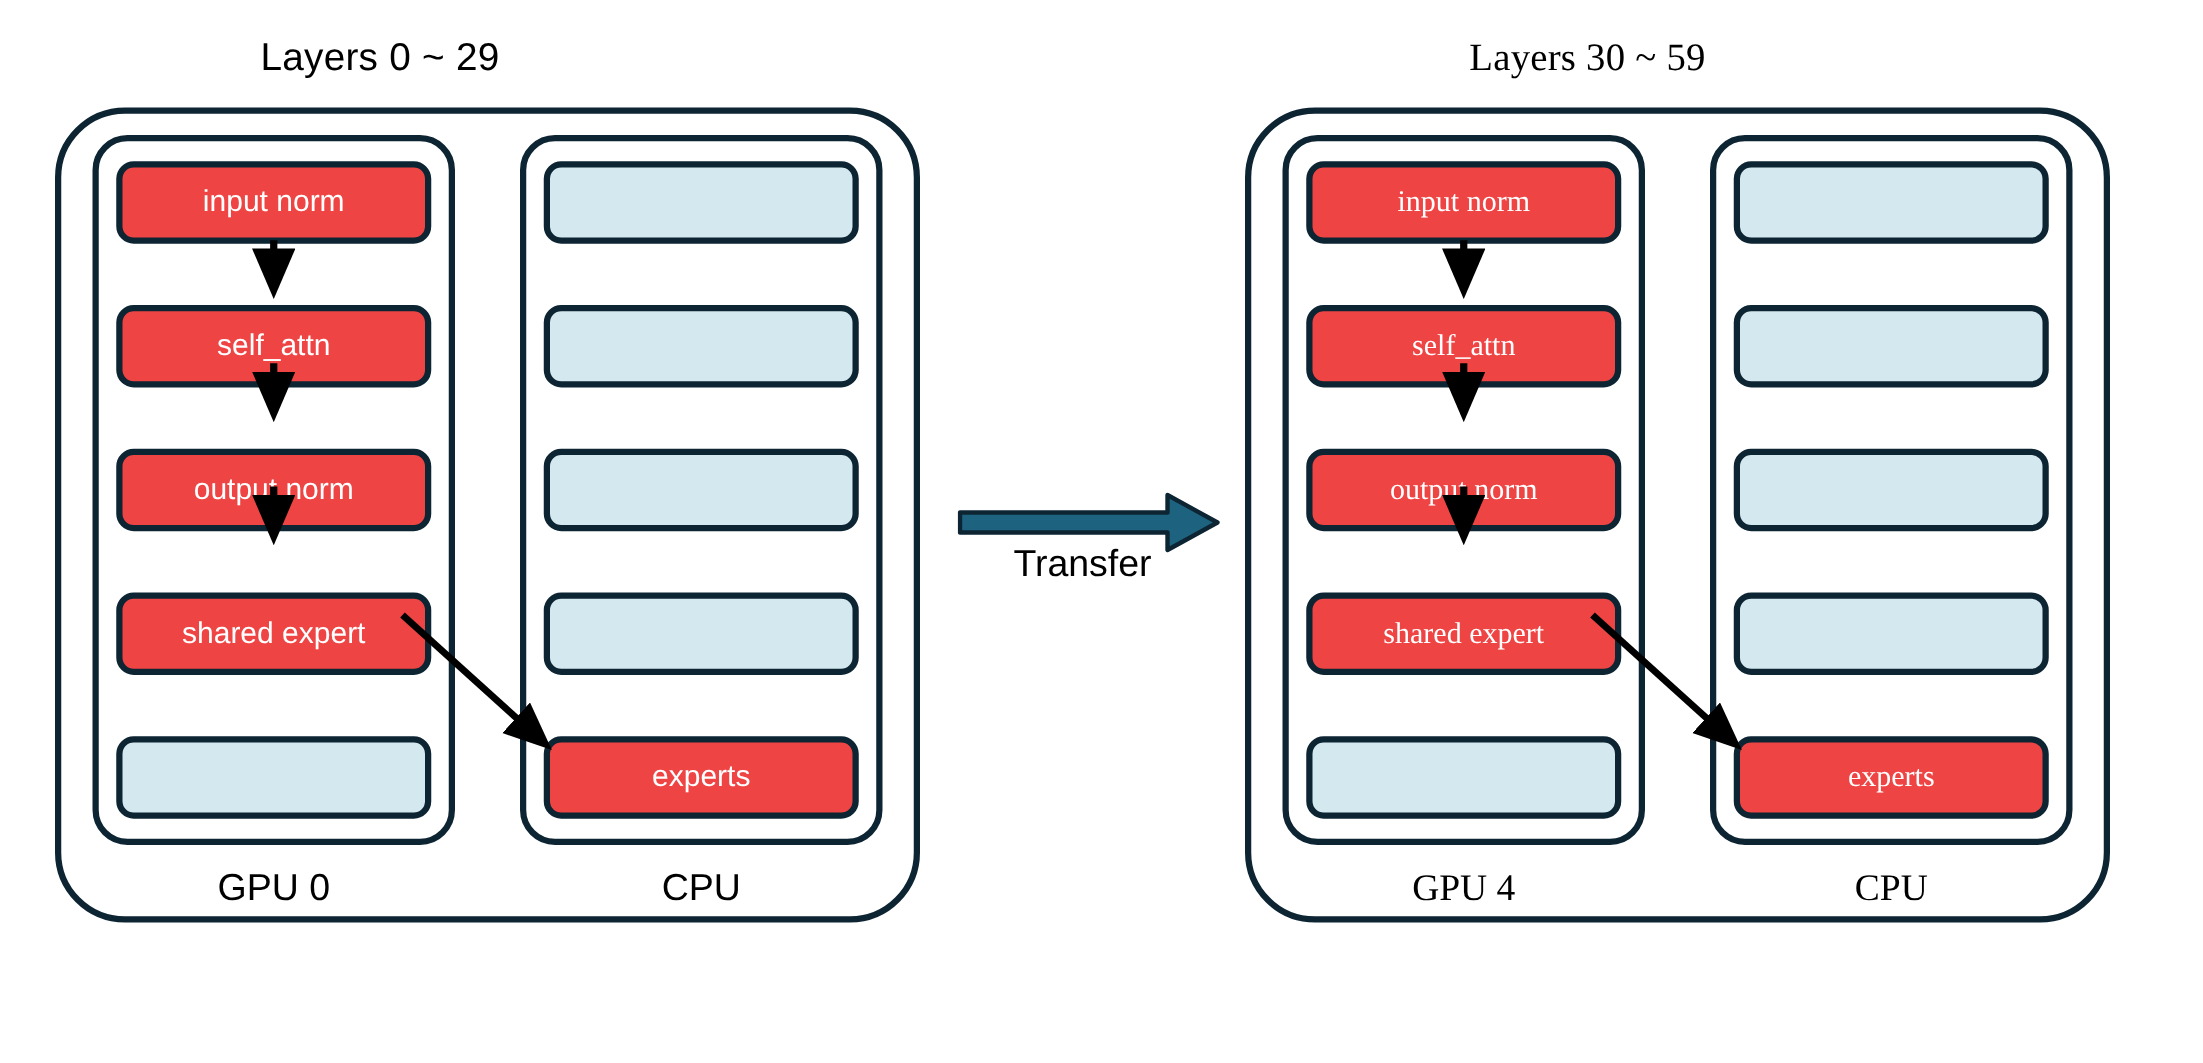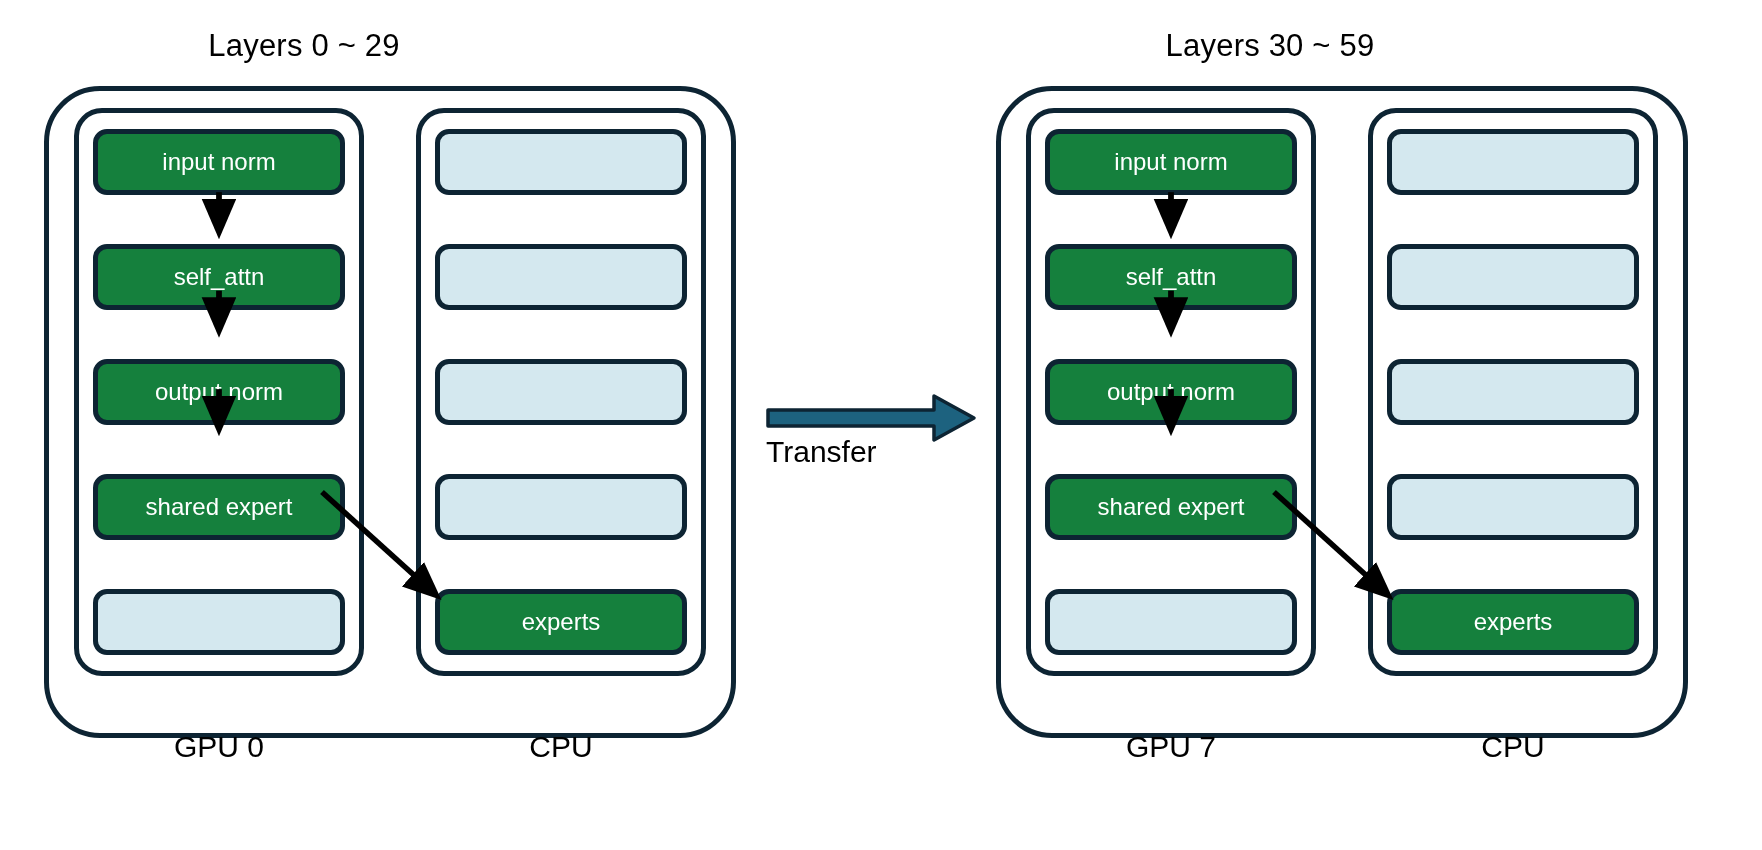--- a/index.html
+++ b/index.html
@@ -23,21 +23,21 @@
   }
 
   
   .panel-group {
     position: absolute;
     top: 30px;
     width: 720px;
     height: 790px;
   }
   .panel-group.left  { left: 28px; }
-  .panel-group.right { left: 980px; }
+  .panel-group.right { left: 980px; font-family: Liberation Serif, serif; }
 
   .panel-title {
     position: absolute;
     top: 0px;
     left: 0;
     width: 100%;
     text-align: center;
     font-size: 31px;
     color: #000000;
     letter-spacing: 0.2px;
@@ -92,21 +92,21 @@
     border-radius: 14px;
     box-sizing: border-box;
     display: flex;
     align-items: center;
     justify-content: center;
     font-size: 24px;
     line-height: 1;
     position: relative;
   }
   .node.accent {
-    background: #15803d;
+    background: #ef4444;
     color: #ffffff;
   }
   .node.muted {
     background: #d4e8ef;
     color: transparent;
   }
 
   
   .col-arrows {
     position: absolute;
@@ -116,21 +116,20 @@
 
   
   .bottom-labels {
     position: absolute;
     left: 16px;
     top: 56px;
     width: 692px;
     height: 652px;
     box-sizing: border-box;
     pointer-events: none;
-    margin-top: 36px;
   }
   .bottom-label {
     position: absolute;
     bottom: 12px;
     font-size: 30px;
     color: #000000;
     line-height: 1;
     text-align: center;
     width: 290px;
   }
@@ -143,20 +142,21 @@
     left: 766px;
     top: 392px;
     width: 220px;
     height: 140px;
   }
   .transfer-label {
     position: absolute;
     top: 42px;
     left: 0;
     width: 200px;
+    text-align: center;
     font-size: 30px;
     color: #000000;
     line-height: 1.18;
   }
   .transfer-label span { display: block; }
 
   
   .diag-overlay {
     position: absolute;
     inset: 0;
@@ -296,21 +296,21 @@
         <div class="node muted">
           <span></span>
         </div>
         <div class="node accent">
           <span>experts</span>
         </div>
       </div>
     </div>
 
     <div class="bottom-labels">
-      <div class="bottom-label gpu">GPU 7</div>
+      <div class="bottom-label gpu">GPU 4</div>
       <div class="bottom-label cpu">CPU</div>
     </div>
 
     <svg class="diag-overlay" viewBox="0 0 720 790">
       <defs>
         <marker id="ah-diag-r" markerWidth="7" markerHeight="7" refX="3.2" refY="3" orient="auto">
           <path d="M0,0 L7,3 L0,6 z" fill="#000000"></path>
         </marker>
       </defs>
       <line x1="294" y1="462" x2="398" y2="556" stroke="#000000" stroke-width="5.5" marker-end="url(#ah-diag-r)"></line>

